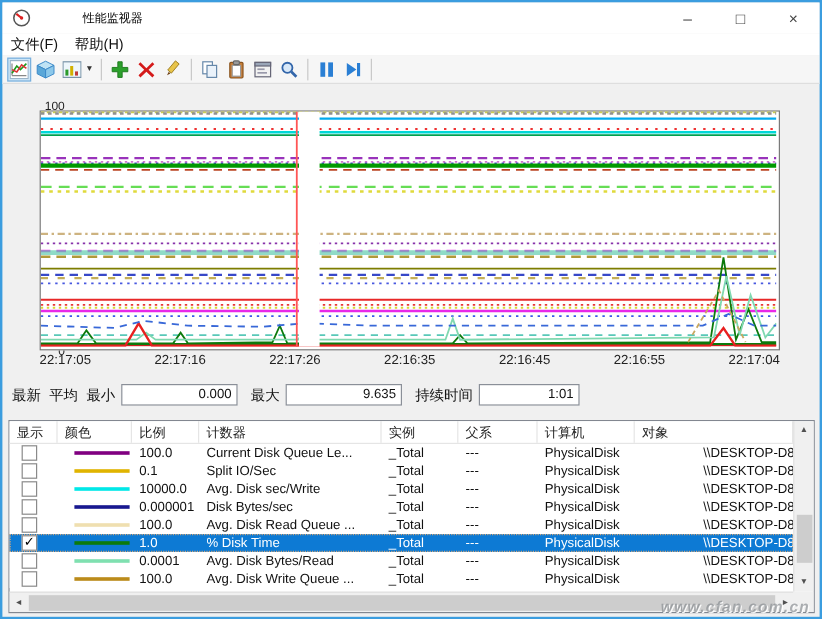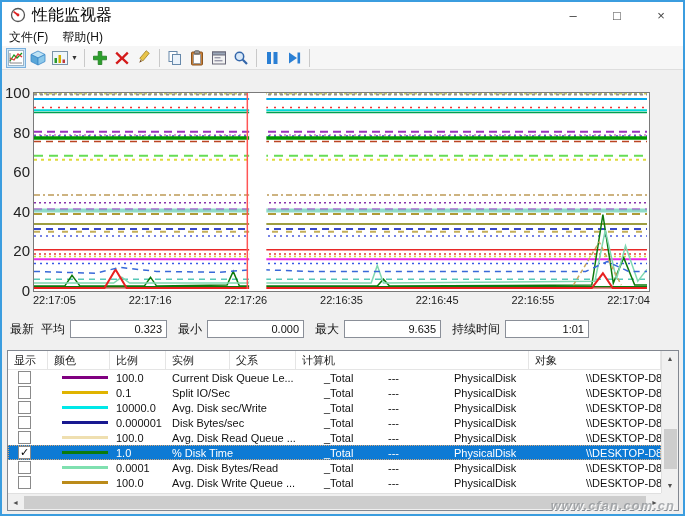--- a/index.html
+++ b/index.html
@@ -1,35 +1,35 @@
 <!DOCTYPE html>
 <html><head>
 <meta charset="utf-8">
 <style>
   html,body{margin:0;padding:0;background:#ddd;font-family:"Liberation Sans","DejaVu Sans",sans-serif;}
   .window{position:relative;width:685px;height:516px;box-sizing:border-box;border:2px solid #3b9ddf;background:#f0f0f0;overflow:hidden;}
   
   .titlebar{position:absolute;left:0;top:0;width:100%;height:26px;background:#fff;display:flex;align-items:center;}
   .app-icon{width:16px;height:16px;margin:0 6px 0 8px;}
-  .title-text{font-size:16px;color:#000;}
+  .title-text{font-size:10px;color:#000;margin-left:37px;}
   .win-controls{margin-left:auto;display:flex;height:100%;}
   .win-btn{width:44px;height:100%;display:flex;align-items:center;justify-content:center;font-size:13px;color:#444;cursor:default;}
   
   .menubar{position:absolute;left:0;top:26px;width:100%;height:18px;background:#fff;display:flex;align-items:center;font-size:12px;color:#111;}
   .menu-item{padding:0 7px;}
   
   .toolbar{position:absolute;left:0;top:44px;width:100%;height:24px;background:#f6f6f6;border-bottom:1px solid #dedede;display:flex;align-items:center;padding-left:3px;box-sizing:border-box;}
   .tbtn{width:20px;height:20px;display:flex;align-items:center;justify-content:center;margin:0 1px;}
   .tbtn.selected{background:#cde6f7;border:1px solid #7ab0dd;box-sizing:border-box;}
   .tsep{width:1px;height:18px;background:#c9c9c9;margin:0 4px;}
   .drop-arrow{font-size:7px;color:#333;margin:0 2px 0 0;}
   
   .plot{position:absolute;left:31px;top:90px;width:615px;height:198px;background:#fff;border:1px solid #7a7a7a;}
   .plot svg{display:block;}
-  .y-axis{position:absolute;left:0px;top:82px;width:28px;height:215px;display:flex;flex-direction:column;justify-content:space-between;align-items:flex-end;font-size:15px;color:#222;}
+  .y-axis{position:absolute;left:0px;top:82px;width:28px;height:215px;display:flex;flex-direction:column;justify-content:space-between;align-items:flex-end;font-size:10px;color:#222;padding-left:24px;}
   .x-axis{position:absolute;left:31px;top:292px;width:617px;display:flex;justify-content:space-between;font-size:11px;color:#222;}
   
   .stats{position:absolute;left:6px;top:316px;width:672px;height:22px;display:flex;align-items:center;font-size:12px;color:#111;text-align:center;}
   .slabel{margin:0 5px 0 2px;white-space:nowrap;}
   .sbox{width:97px;height:18px;background:#fff;border:1px solid #8a8f98;font-size:11px;display:flex;align-items:center;justify-content:flex-end;padding-right:4px;box-sizing:border-box;margin-right:9px;}
   .sbox.last{width:84px;margin-right:0;}
   
   .listview{position:absolute;left:5px;top:348px;width:672px;height:161px;background:#fff;border:1px solid #828790;box-sizing:border-box;}
   .lv-header{display:flex;height:18px;border-bottom:1px solid #e5e5e5;background:#fff;font-size:11px;color:#222;align-items:center;width:653px;}
   .hcell{border-right:1px solid #e5e5e5;height:100%;display:flex;align-items:center;padding-left:6px;box-sizing:border-box;overflow:hidden;white-space:nowrap;}
@@ -217,34 +217,34 @@
       <span>22:17:26</span>
       <span>22:16:35</span>
       <span>22:16:45</span>
       <span>22:16:55</span>
       <span>22:17:04</span>
     </div>
 
   <div class="stats">
       <span class="slabel">最新</span>
       <span class="slabel">平均</span>
-      <span class="sbox">0.323</span>
       <span class="slabel">最小</span>
       <span class="sbox">0.000</span>
       <span class="slabel">最大</span>
       <span class="sbox">9.635</span>
       <span class="slabel">持续时间</span>
       <span class="sbox last">1:01</span>
     </div>
 
   <div class="listview">
     <div class="lv-header">
         <div class="hcell c0">显示</div>
         <div class="hcell c1">颜色</div>
         <div class="hcell c2">比例</div>
+        <div class="hcell c3">计数器</div>
         <div class="hcell c4">实例</div>
         <div class="hcell c5">父系</div>
         <div class="hcell c7">计算机</div>
         <div class="hcell c6">对象</div>
       </div>
     <div class="rows">
   <div class="lrow">
     <div class="cell c0">
             <div class="chk"></div>
           </div>

